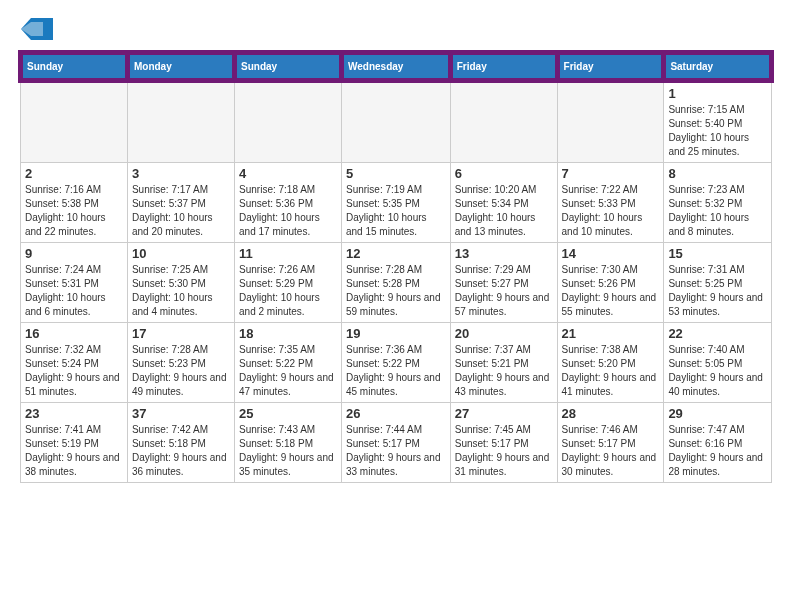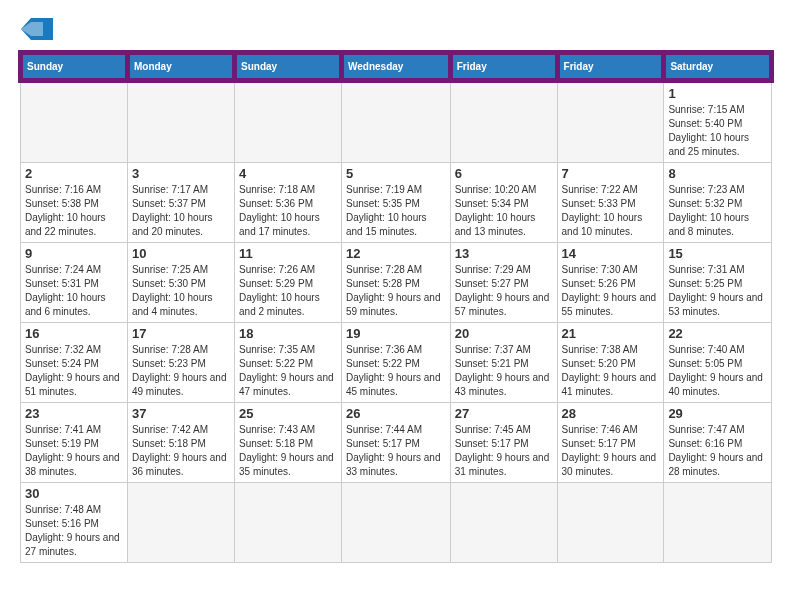--- a/index.html
+++ b/index.html
@@ -313,29 +313,15 @@
 Sunset: 5:17 PM
 Daylight: 9 hours and 30 minutes.</div>
           </td>
           <td>
             <div class="day-number">29</div>
             <div class="day-info">Sunrise: 7:47 AM
 Sunset: 6:16 PM
 Daylight: 9 hours and 28 minutes.</div>
           </td>
         </tr>
-        <tr>
-          <td>
-            <div class="day-number">30</div>
-            <div class="day-info">Sunrise: 7:48 AM
-Sunset: 5:16 PM
-Daylight: 9 hours and 27 minutes.</div>
-          </td>
-          <td class="empty"></td>
-          <td class="empty"></td>
-          <td class="empty"></td>
-          <td class="empty"></td>
-          <td class="empty"></td>
-          <td class="empty"></td>
-        </tr>
       </tbody>
   </table>
 </div>
 
 </body></html>

